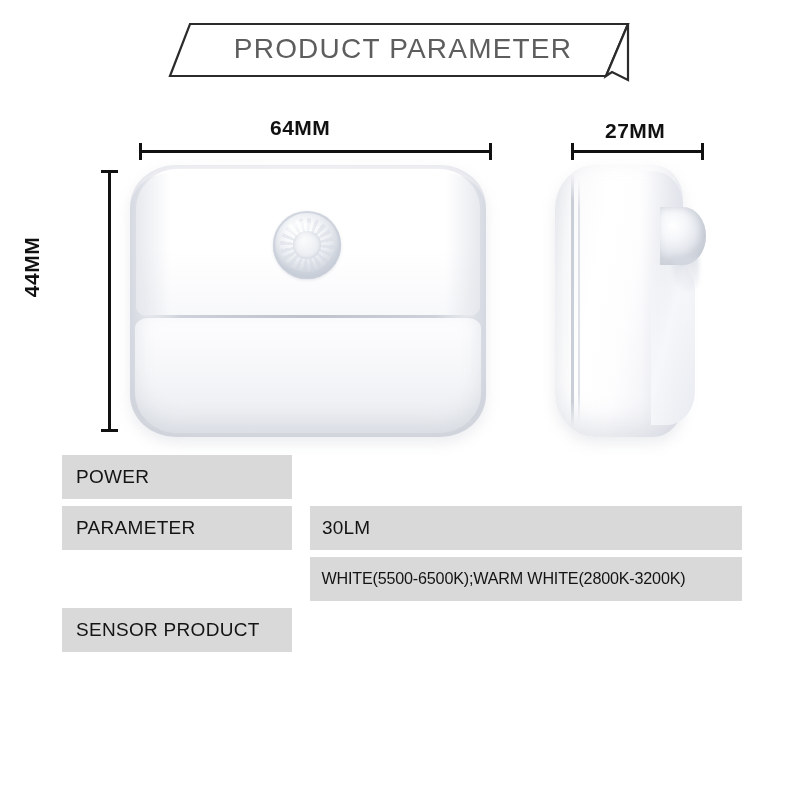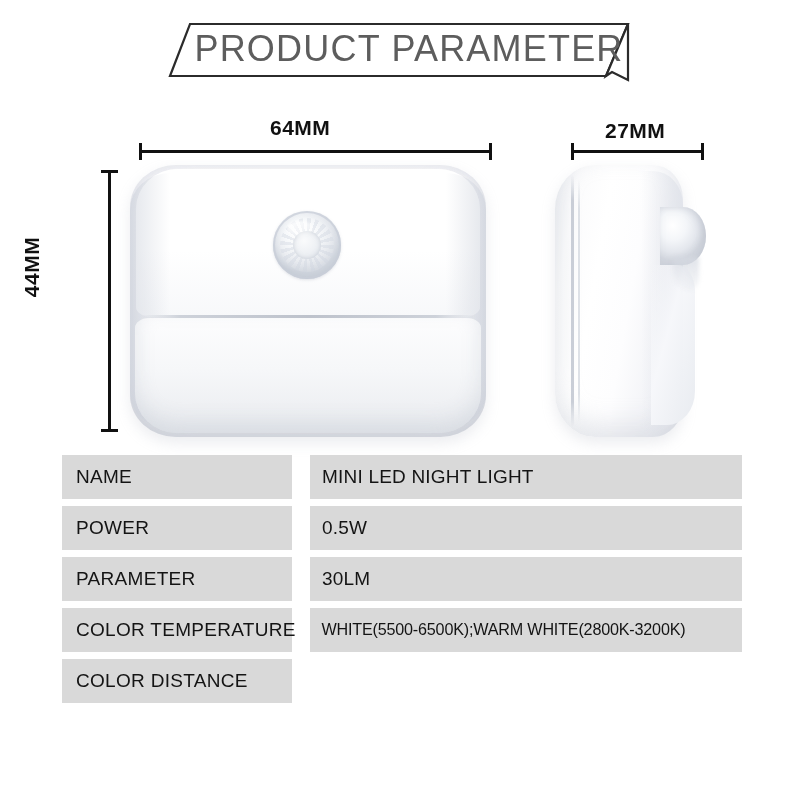--- a/index.html
+++ b/index.html
@@ -25,27 +25,27 @@
   }
   #title-banner svg {
     position: absolute;
     left: 0; top: 0;
     width: 462px;
     height: 62px;
     overflow: visible;
   }
   #title-text {
     position: absolute;
-    left: 10px;
+    left: 4px;
     top: 0;
     width: 462px;
     height: 54px;
     line-height: 54px;
     text-align: center;
-    font-size: 36px;
+    font-size: 28px;
     letter-spacing: 1.2px;
     font-weight: 500;
     color: #5d5d5d;
     font-family: "Liberation Sans", sans-serif;
     white-space: nowrap;
   }
 
   
   #product-area {
     position: absolute;
@@ -406,56 +406,42 @@
     <div id="side-taper"></div>
     <div id="side-sensor"></div>
     <div id="side-sensor-shade"></div>
     <div id="side-seam-1"></div>
     <div id="side-seam-2"></div>
   </div>
 </div>
 
 <div id="param-table">
 
-  <div class="param-row">
-    <div class="param-label-cell">
-      <span class="param-label-text">NAME</span>
-    </div>
-    <div class="param-value-cell">
-      <span class="param-value-text">MINI LED NIGHT LIGHT</span>
-    </div>
-  </div>
 
   <div class="param-row">
     <div class="param-label-cell">
       <span class="param-label-text">POWER</span>
     </div>
-    <div class="param-value-cell">
-      <span class="param-value-text">0.5W</span>
-    </div>
   </div>
 
   <div class="param-row">
     <div class="param-label-cell">
       <span class="param-label-text">PARAMETER</span>
     </div>
     <div class="param-value-cell">
       <span class="param-value-text">30LM</span>
     </div>
   </div>
 
   <div class="param-row">
-    <div class="param-label-cell">
-      <span class="param-label-text">COLOR TEMPERATURE</span>
-    </div>
     <div class="param-value-cell">
       <span class="param-value-text condensed">WHITE(5500-6500K);WARM WHITE(2800K-3200K)</span>
     </div>
   </div>
 
   <div class="param-row">
     <div class="param-label-cell">
-      <span class="param-label-text">COLOR DISTANCE</span>
+      <span class="param-label-text">SENSOR PRODUCT</span>
     </div>
   </div>
 
 
 </div>
 
 </body></html>

